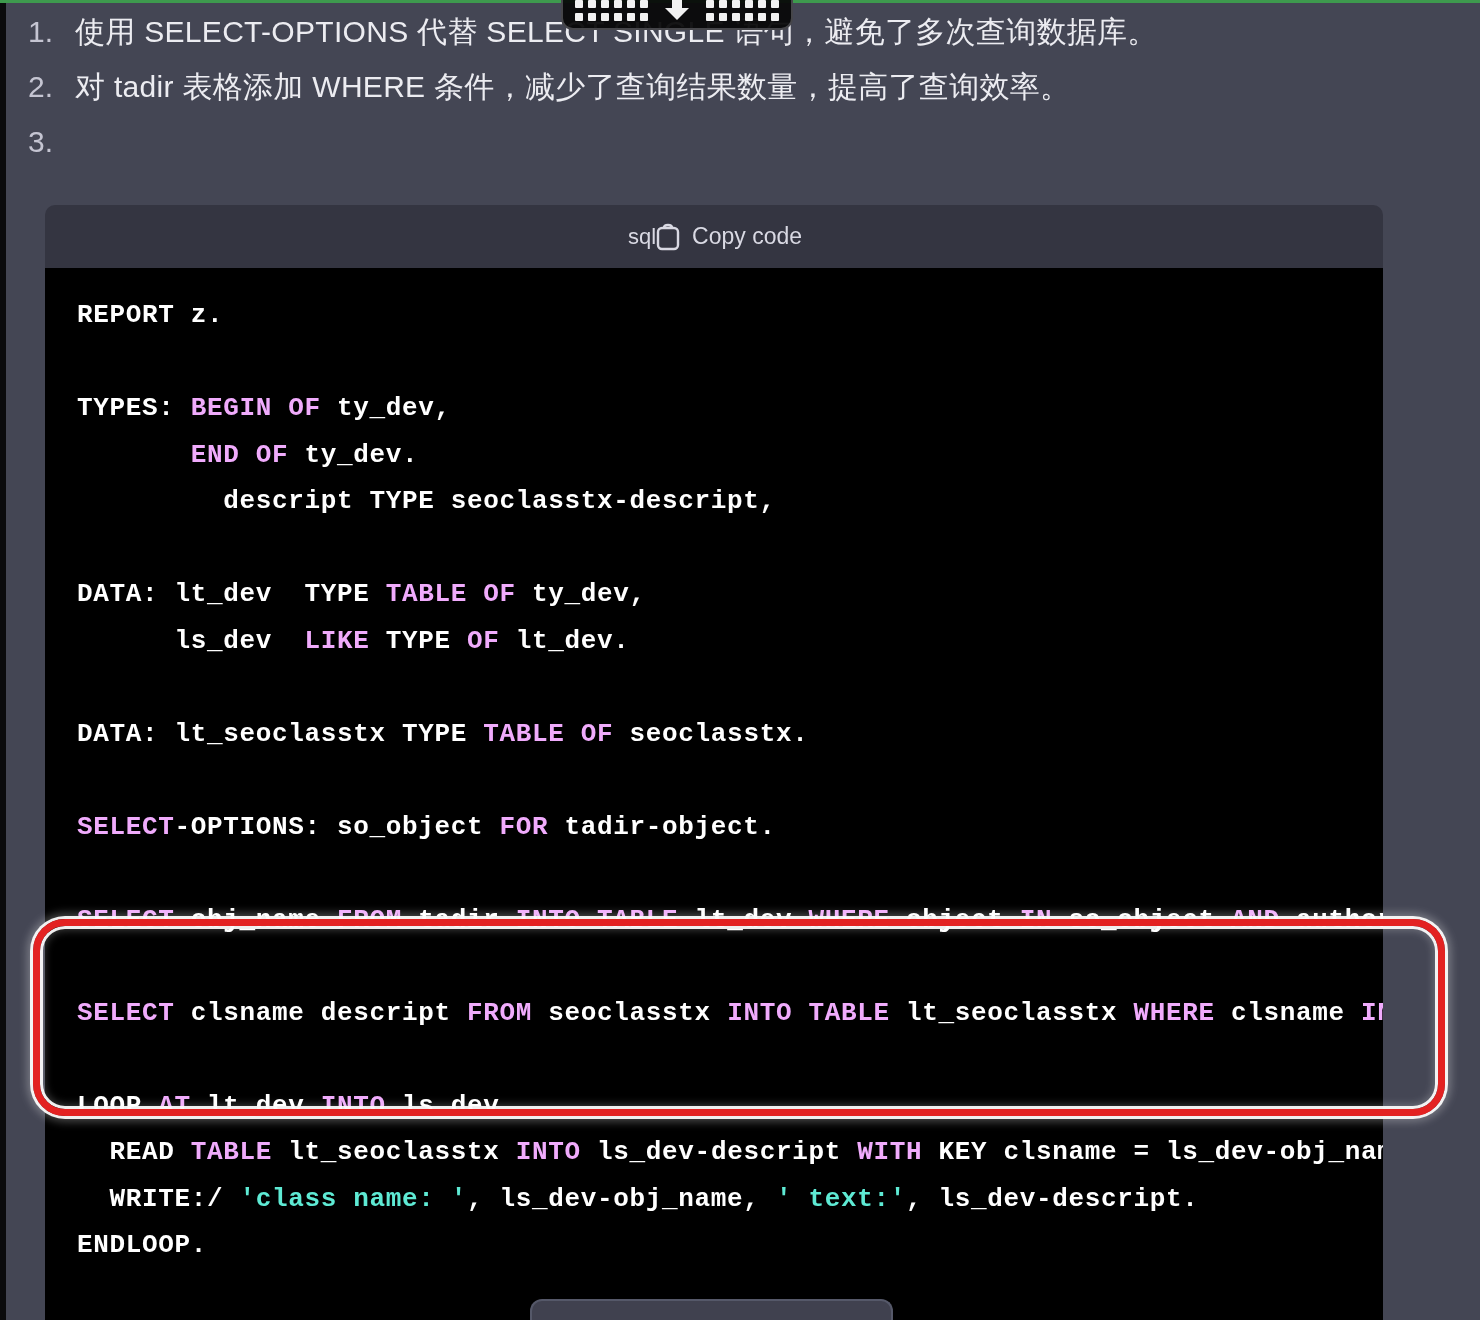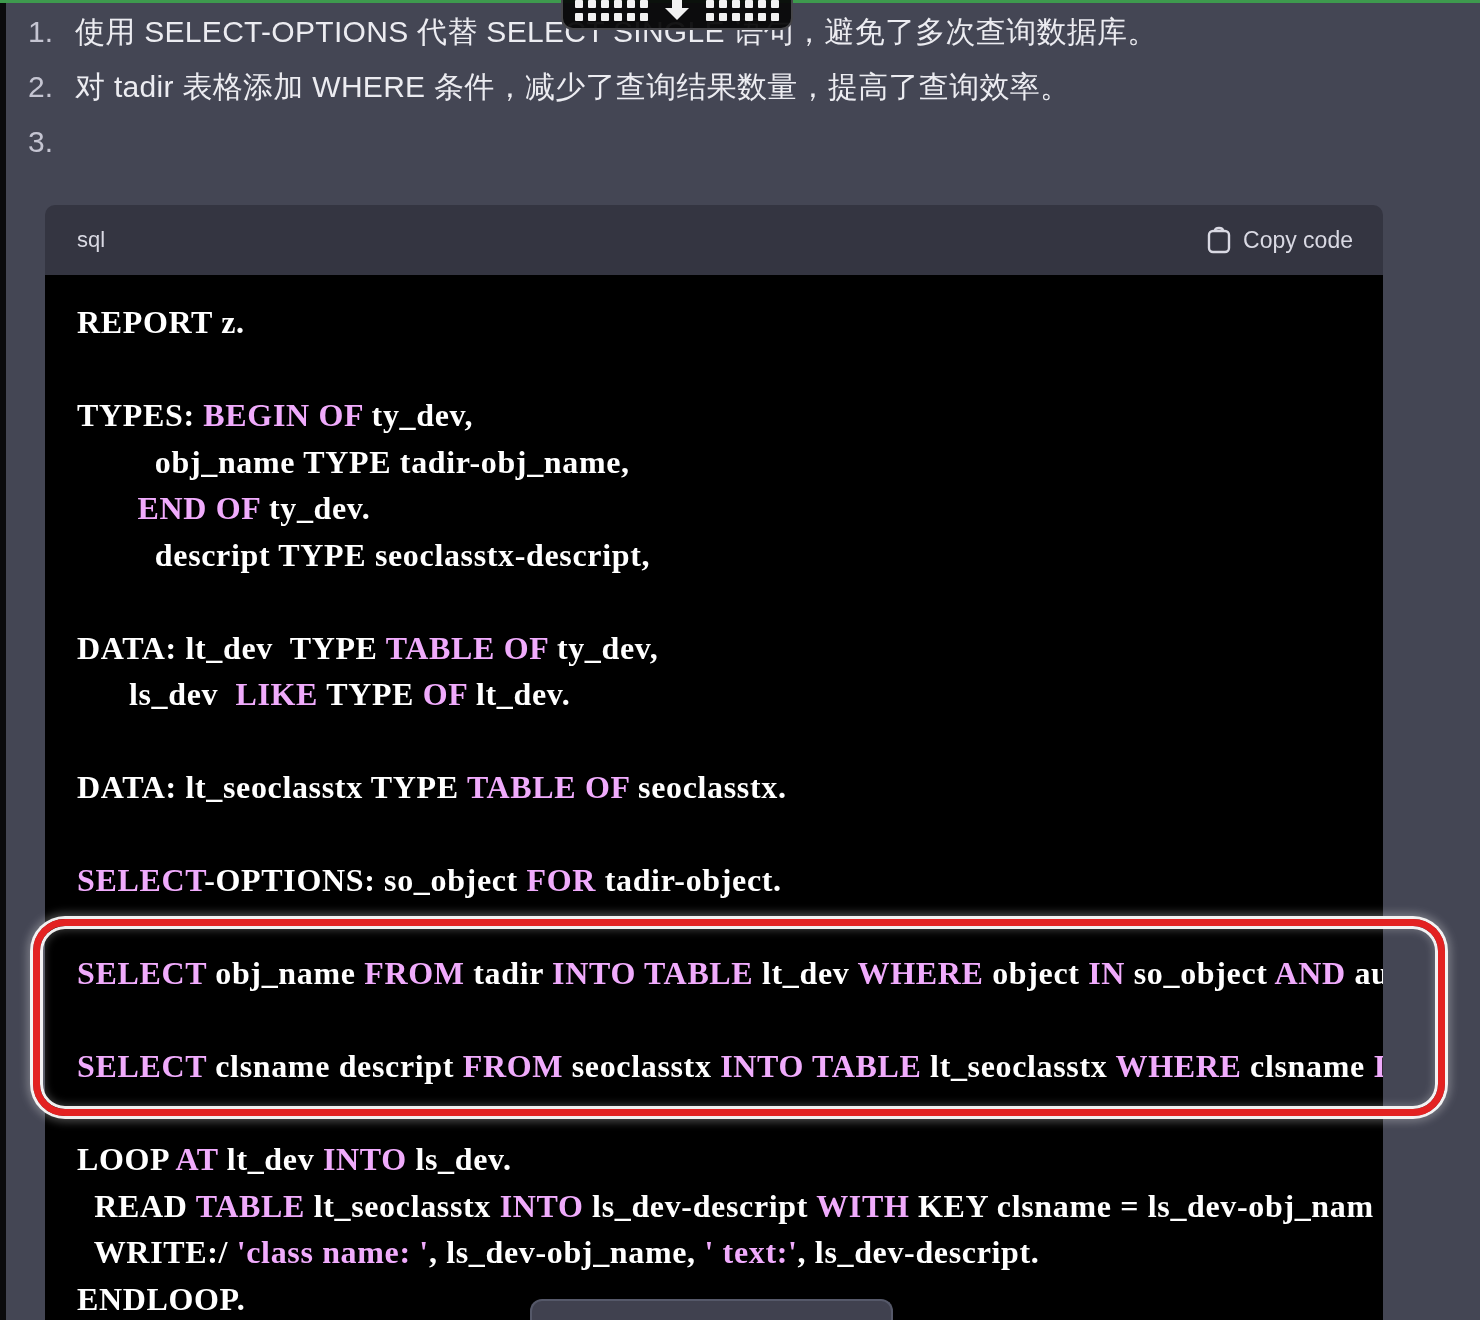--- a/index.html
+++ b/index.html
@@ -16,29 +16,29 @@
   .left-strip { position:absolute; top:3px; left:0; width:6px; height:1317px; background:#0b0b0d; z-index:5; }
 
   
   .num-list { position:absolute; top:14px; left:28px; width:1400px; display:flex; flex-direction:column; gap:19px; z-index:2; }
   .num-item { display:flex; font-size:30px; line-height:36px; }
   .num-item .num { width:47px; flex:none; color:#c5c5d2; }
   .num-item .txt { color:#ececf1; letter-spacing:.3px; }
 
   
   .code-block { position:absolute; top:205px; left:45px; width:1338px; height:1115px; border-radius:10px 10px 0 0; overflow:hidden; z-index:1; }
-  .code-header { height:70px; background:#343541; display:flex; align-items:center; justify-content:space-between; padding:0 30px 0 32px; }
+  .code-header { height:63px; background:#343541; display:flex; align-items:center; justify-content:center; padding:0 30px 0 32px; }
   .lang-label { color:#d9d9e3; font-size:22px; }
   .copy-btn { display:flex; align-items:center; gap:12px; color:#d9d9e3; font-size:23px; cursor:pointer; background:none; border:none; font-family:inherit; }
   .copy-btn svg { display:block; }
   .code-body { height:1058px; background:#000; padding:24px 0 0 32px; overflow:hidden; }
-  .code-line { font-family:Liberation Serif, serif; font-weight:bold; font-size:32px; line-height:46.5px; white-space:pre; letter-spacing:.65px; }
+  .code-line { font-family:Liberation Mono, monospace; font-weight:bold; font-size:26px; line-height:46.5px; white-space:pre; letter-spacing:.65px; }
   .tok-w { color:#ffffff; }
   .tok-b { color:#f0abfc; }
-  .tok-g { color:#f0abfc;margin-top:19px; }
+  .tok-g { color:#5eead4;margin-top:19px; }
 
   
   .annotation {
     position:absolute; top:919px; left:33px; width:1412px; height:197px;
     border:7px solid #e32222; border-radius:32px;
     box-shadow:
       0 0 0 3px rgba(250,250,250,.95),
       0 0 9px 6px rgba(255,255,255,.28),
       inset 0 0 0 3px rgba(250,250,250,.95),
       inset 0 0 9px 4px rgba(255,255,255,.25);
@@ -95,21 +95,20 @@
           <path d="M8 5 Q8 2 12 2 Q16 2 16 5" stroke="#d9d9e3" stroke-width="2.4" fill="none"></path>
         </svg>
       </span>
       <span>Copy code</span>
     </button>
   </div>
   <div class="code-body">
       <div class="code-line"><span class="tok-w">REPORT z.</span></div>
       <div class="code-line">&nbsp;</div>
       <div class="code-line"><span class="tok-w">TYPES: </span><span class="tok-b">BEGIN OF </span><span class="tok-w">ty_dev,</span></div>
-      <div class="code-line"><span class="tok-w">         obj_name TYPE tadir-obj_name,</span></div>
       <div class="code-line"><span class="tok-w">       </span><span class="tok-b">END OF </span><span class="tok-w">ty_dev.</span></div>
       <div class="code-line"><span class="tok-w">         descript TYPE seoclasstx-descript,</span></div>
       <div class="code-line">&nbsp;</div>
       <div class="code-line"><span class="tok-w">DATA: lt_dev  TYPE </span><span class="tok-b">TABLE OF </span><span class="tok-w">ty_dev,</span></div>
       <div class="code-line"><span class="tok-w">      ls_dev  </span><span class="tok-b">LIKE </span><span class="tok-w">TYPE </span><span class="tok-b">OF </span><span class="tok-w">lt_dev.</span></div>
       <div class="code-line">&nbsp;</div>
       <div class="code-line"><span class="tok-w">DATA: lt_seoclasstx TYPE </span><span class="tok-b">TABLE OF </span><span class="tok-w">seoclasstx.</span></div>
       <div class="code-line">&nbsp;</div>
       <div class="code-line"><span class="tok-b">SELECT</span><span class="tok-w">-OPTIONS: so_object </span><span class="tok-b">FOR </span><span class="tok-w">tadir-object.</span></div>
       <div class="code-line">&nbsp;</div>

